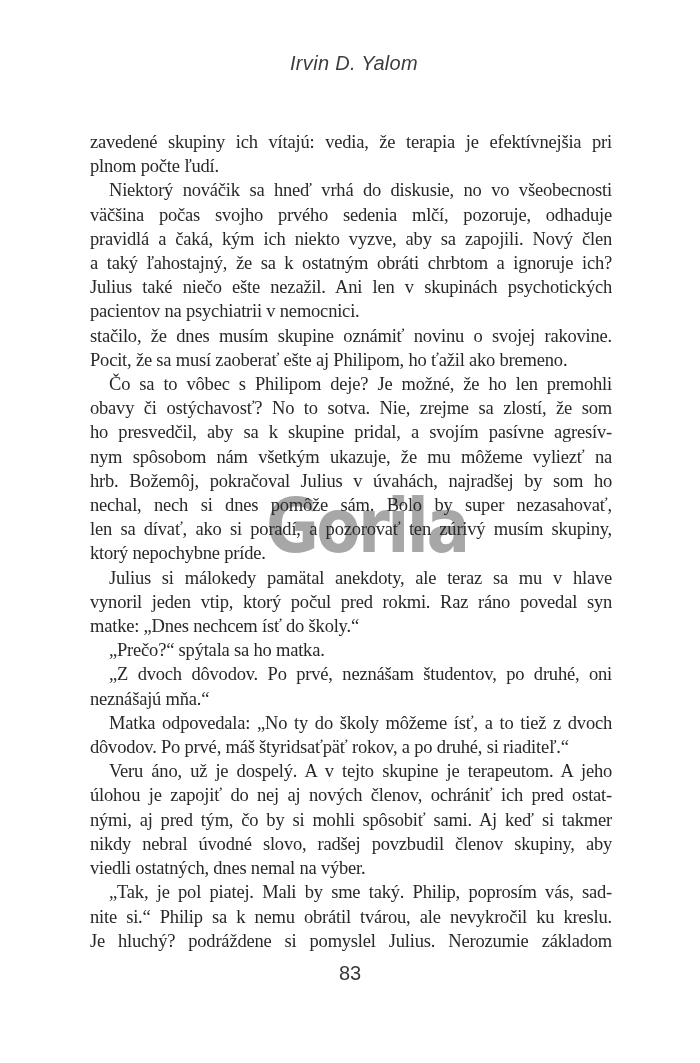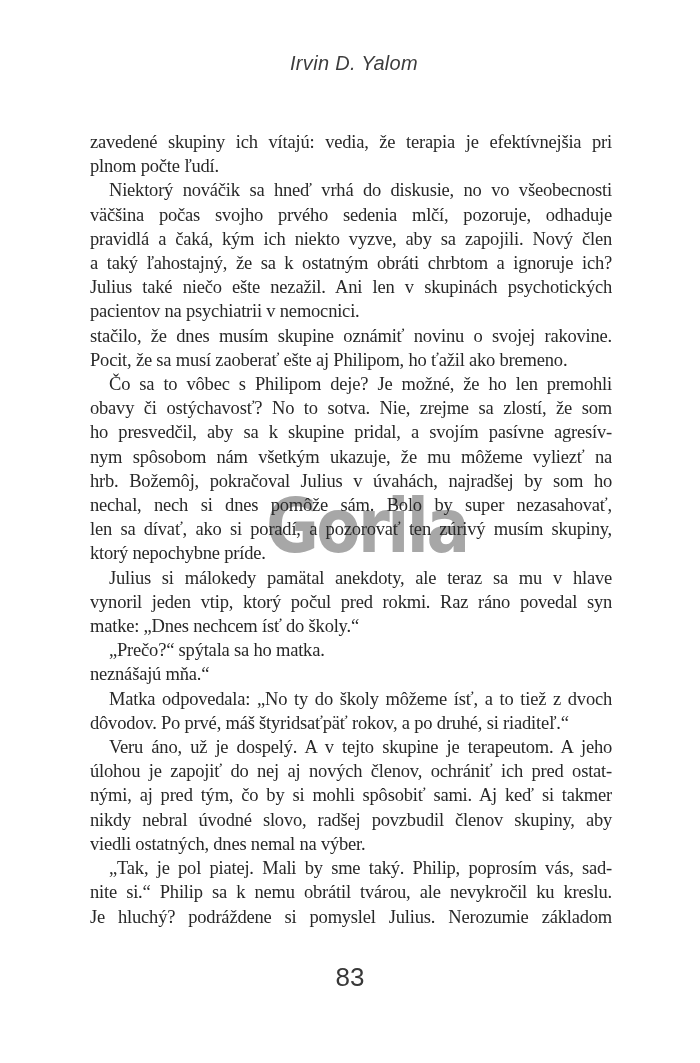--- a/index.html
+++ b/index.html
@@ -58,21 +58,21 @@
   }
   .line.last { text-align-last: left; }
   .line.indent { text-indent: 19px; }
   .page-number {
     position: absolute;
     top: 962px;
     left: 0;
     width: 700px;
     text-align: center;
     font-family: "Liberation Sans", sans-serif;
-    font-size: 26px;
+    font-size: 20px;
     color: #383838;
   }
 </style>
 </head>
 <body>
 
 <div class="page">
   <div class="running-header">Irvin D. Yalom</div>
 
   <div class="watermark">Gorila</div>
@@ -106,20 +106,21 @@
       </div>
       <div class="paragraph">
         <div class="line indent">Julius si málokedy pamätal anekdoty, ale teraz sa mu v hlave</div>
         <div class="line">vynoril jeden vtip, ktorý počul pred rokmi. Raz ráno povedal syn</div>
         <div class="line last">matke: „Dnes nechcem ísť do školy.“</div>
       </div>
       <div class="paragraph">
         <div class="line indent last">„Prečo?“ spýtala sa ho matka.</div>
       </div>
       <div class="paragraph">
+        <div class="line indent">„Z dvoch dôvodov. Po prvé, neznášam študentov, po druhé, oni</div>
         <div class="line last">neznášajú mňa.“</div>
       </div>
       <div class="paragraph">
         <div class="line indent">Matka odpovedala: „No ty do školy môžeme ísť, a to tiež z dvoch</div>
         <div class="line last">dôvodov. Po prvé, máš štyridsaťpäť rokov, a po druhé, si riaditeľ.“</div>
       </div>
       <div class="paragraph">
         <div class="line indent">Veru áno, už je dospelý. A v tejto skupine je terapeutom. A jeho</div>
         <div class="line">úlohou je zapojiť do nej aj nových členov, ochrániť ich pred ostat-</div>
         <div class="line">nými, aj pred tým, čo by si mohli spôsobiť sami. Aj keď si takmer</div>

